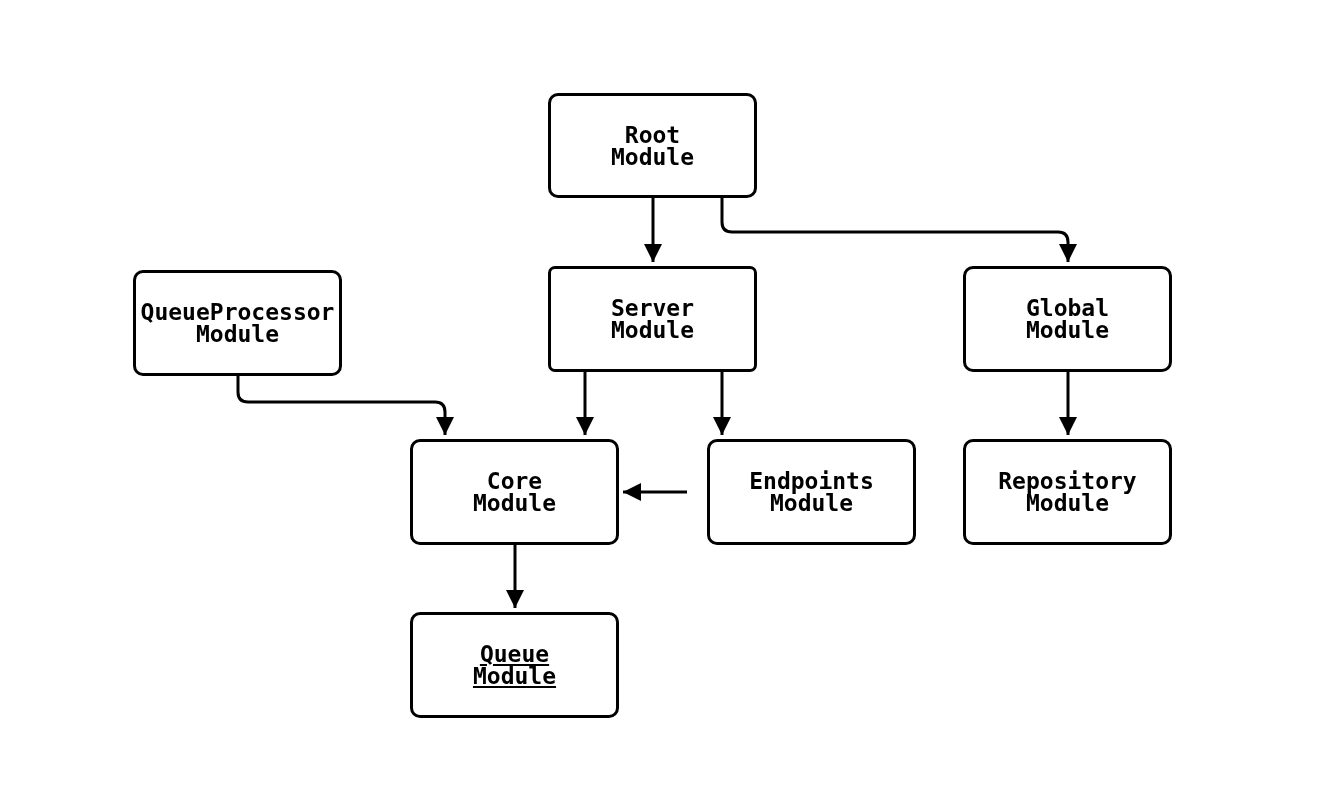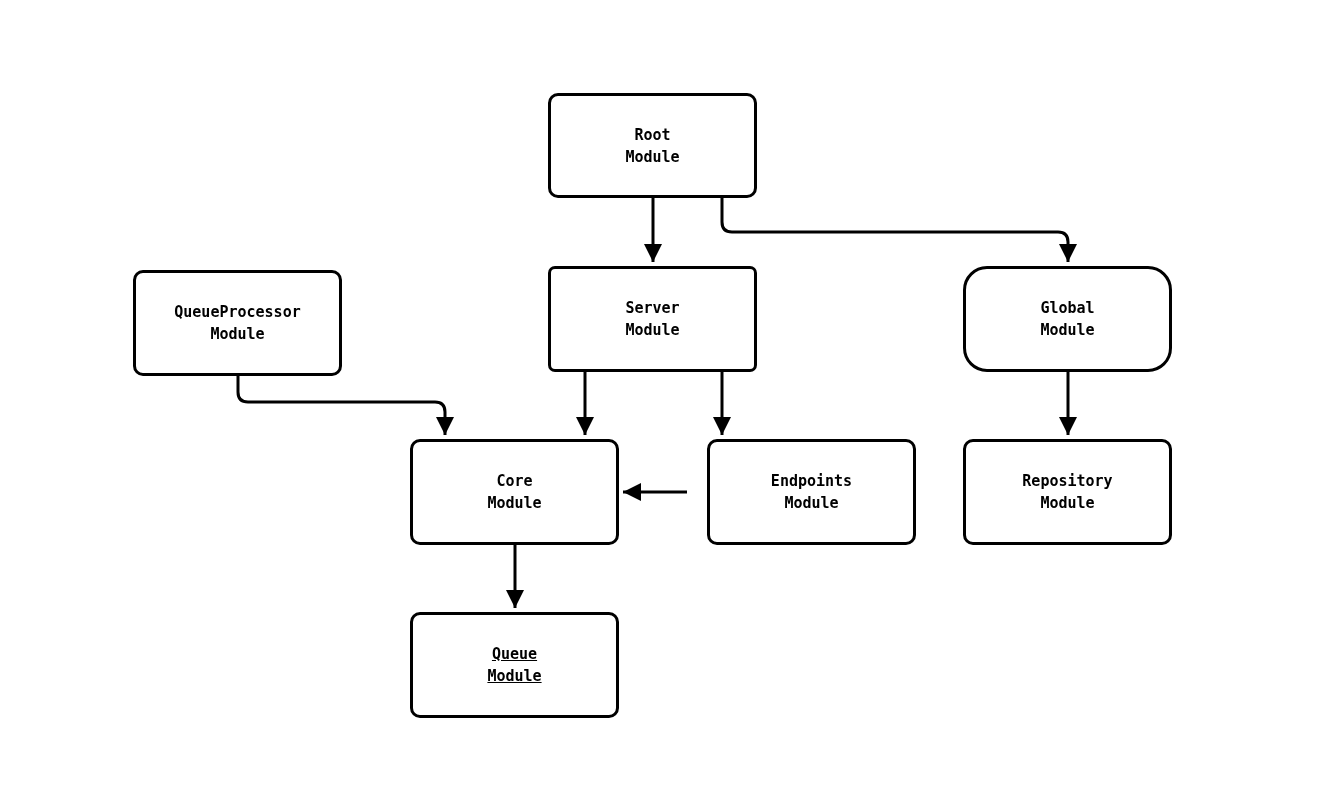--- a/index.html
+++ b/index.html
@@ -29,29 +29,29 @@
     height: 106px;
     background: #ffffff;
     border: 3px solid #000000;
     border-radius: 10px;
     display: flex;
     flex-direction: column;
     align-items: center;
     justify-content: center;
     text-align: center;
     font-weight: 700;
-    font-size: 15px;
+    font-size: 23px;
     line-height: 22px;
     color: #000000;
   }
   .node span { display: block; }
   #node-root          { left: 548px; top:  93px; height: 105px; }
   #node-queueprocessor{ left: 133px; top: 270px; }
   #node-server        { left: 548px; top: 266px; border-radius: 7px; }
-  #node-global        { left: 963px; top: 266px; border-radius: 24px; }
+  #node-global        { left: 963px; top: 266px; }
   #node-core          { left: 410px; top: 439px; }
   #node-endpoints     { left: 687px; top: 439px; margin-left: 20px; }
   #node-repository    { left: 963px; top: 439px; }
   #node-queue         { left: 410px; top: 612px; text-decoration: underline; }
 </style>
 </head>
 <body>
 
 <div class="canvas">
 

